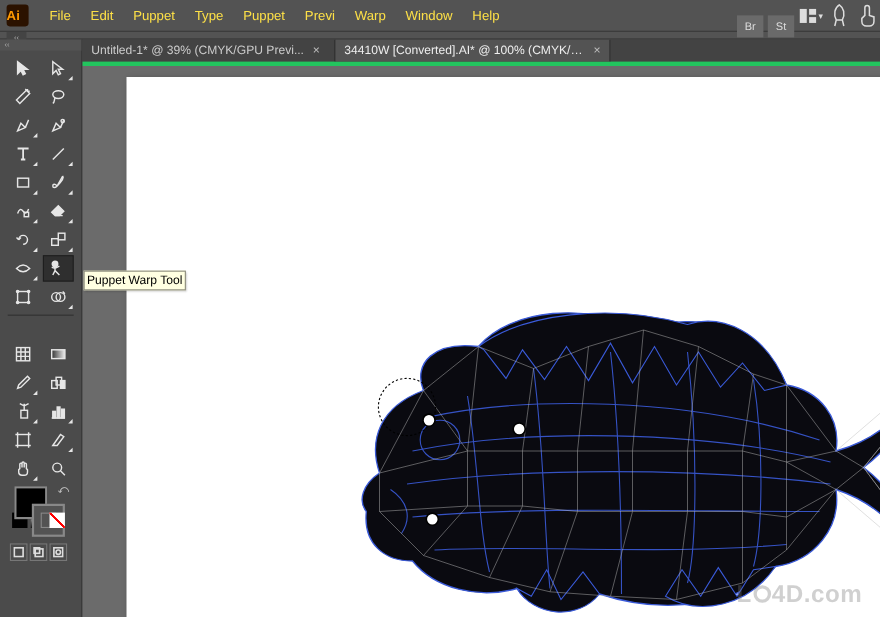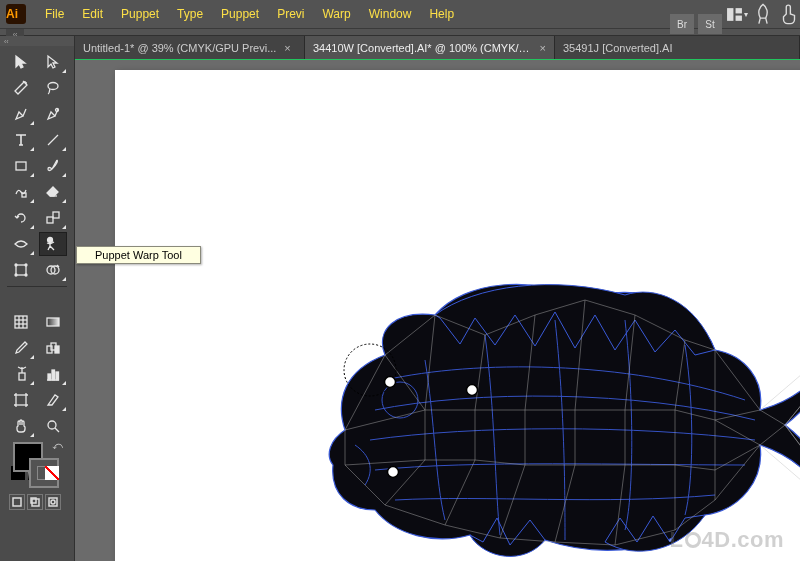--- a/index.html
+++ b/index.html
@@ -40,34 +40,34 @@
   .mini-row { grid-column:1 / span 2; display:flex; gap:3px; padding-left:4px;}
   .mini-sw { width:14px; height:14px;}
   .none-sw { background:#fff; position:relative;}
   .none-sw::after{content:""; position:absolute; left:0; top:0; width:100%; height:100%; background:linear-gradient(to top right, transparent 45%, red 45%, red 55%, transparent 55%);}
   .mode-row { grid-column:1 / span 2; display:flex; gap:2px; padding-left:2px; margin-top:2px;}
   .mode-btn { width:16px; height:16px; border:1px solid #777; display:flex; align-items:center; justify-content:center;}
   .mode-btn svg{width:10px;height:10px;stroke:#ddd;fill:none;stroke-width:1.5;}
 
   
   .doc-col { flex:1; display:flex; flex-direction:column; background:#4b4b4b; }
-  .tab-bar { height:24px; background:#434343; display:flex; align-items:stretch; border-bottom:1px solid #22c55e; overflow:hidden;}
+  .tab-bar { height:24px; background:#434343; display:flex; align-items:stretch; border-bottom:4px solid #22c55e; overflow:hidden;}
   .doc-tab { display:flex; align-items:center; padding:0 8px; font-size:11px; color:#ccc; max-width:250px; border-right:1px solid #2a2a2a; cursor:default; white-space:nowrap;}
   .doc-tab .lbl { overflow:hidden; text-overflow:ellipsis; }
   .doc-tab .close { margin-left:8px; font-size:11px; color:#bbb;}
   .doc-tab.active { background:#535353; color:#eee;}
   .canvas-area { flex:1; position:relative; overflow:hidden; background:#6b6b6b;}
   .artboard { position:absolute; left:40px; top:10px; width:700px; height:530px; background:#fff; box-shadow:2px 2px 6px rgba(0,0,0,0.3);}
 
   
   .fish { position:absolute; left:200px; top:200px; width:560px; height:320px; }
   .fish svg { width:100%; height:100%; overflow:visible;}
 
   
-  .tooltip { position:absolute; left:76px; top:246px; background:#ffffe1; color:#000; font-size:11px; padding:2px 18px; border:1px solid #8a8a7b; box-shadow:1px 1px 2px rgba(0,0,0,0.3); z-index:50;}
+  .tooltip { position:absolute; left:76px; top:246px; background:#ffffe1; color:#000; font-size:11px; padding:2px 2px; border:1px solid #8a8a7b; box-shadow:1px 1px 2px rgba(0,0,0,0.3); z-index:50;}
 
   
   .watermark { position:absolute; right:16px; bottom:8px; font-size:22px; font-weight:bold; color:rgba(120,120,120,0.35); letter-spacing:0.5px;}
   .watermark .o { display:inline-block; border:3px solid rgba(120,120,120,0.35); border-radius:50%; width:16px; height:16px; margin:0 1px; position:relative; top:1px;}
 </style>
 </head>
 <body>
 
 <div class="menubar">
   <div class="app-icon">
@@ -366,23 +366,20 @@
   <div class="doc-col">
     <div class="tab-bar">
       <div class="doc-tab" style="width:230px">
         <span class="lbl">Untitled-1* @ 39% (CMYK/GPU Previ...</span>
         <span class="close">×</span>
       </div>
       <div class="doc-tab active" style="width:330px">
         <span class="lbl">34410W [Converted].AI* @ 100% (CMYK/GPU Preview)</span>
         <span class="close">×</span>
       </div>
-      <div class="doc-tab" style="flex:1">
-        <span class="lbl">35491J [Converted].AI</span>
-      </div>
     </div>
 
     <div class="canvas-area">
       <div class="artboard"></div>
 
       <div class="fish">
         <svg viewBox="0 0 560 320">
 
           <path d="M 70 170
                    C 60 140 70 110 110 95

